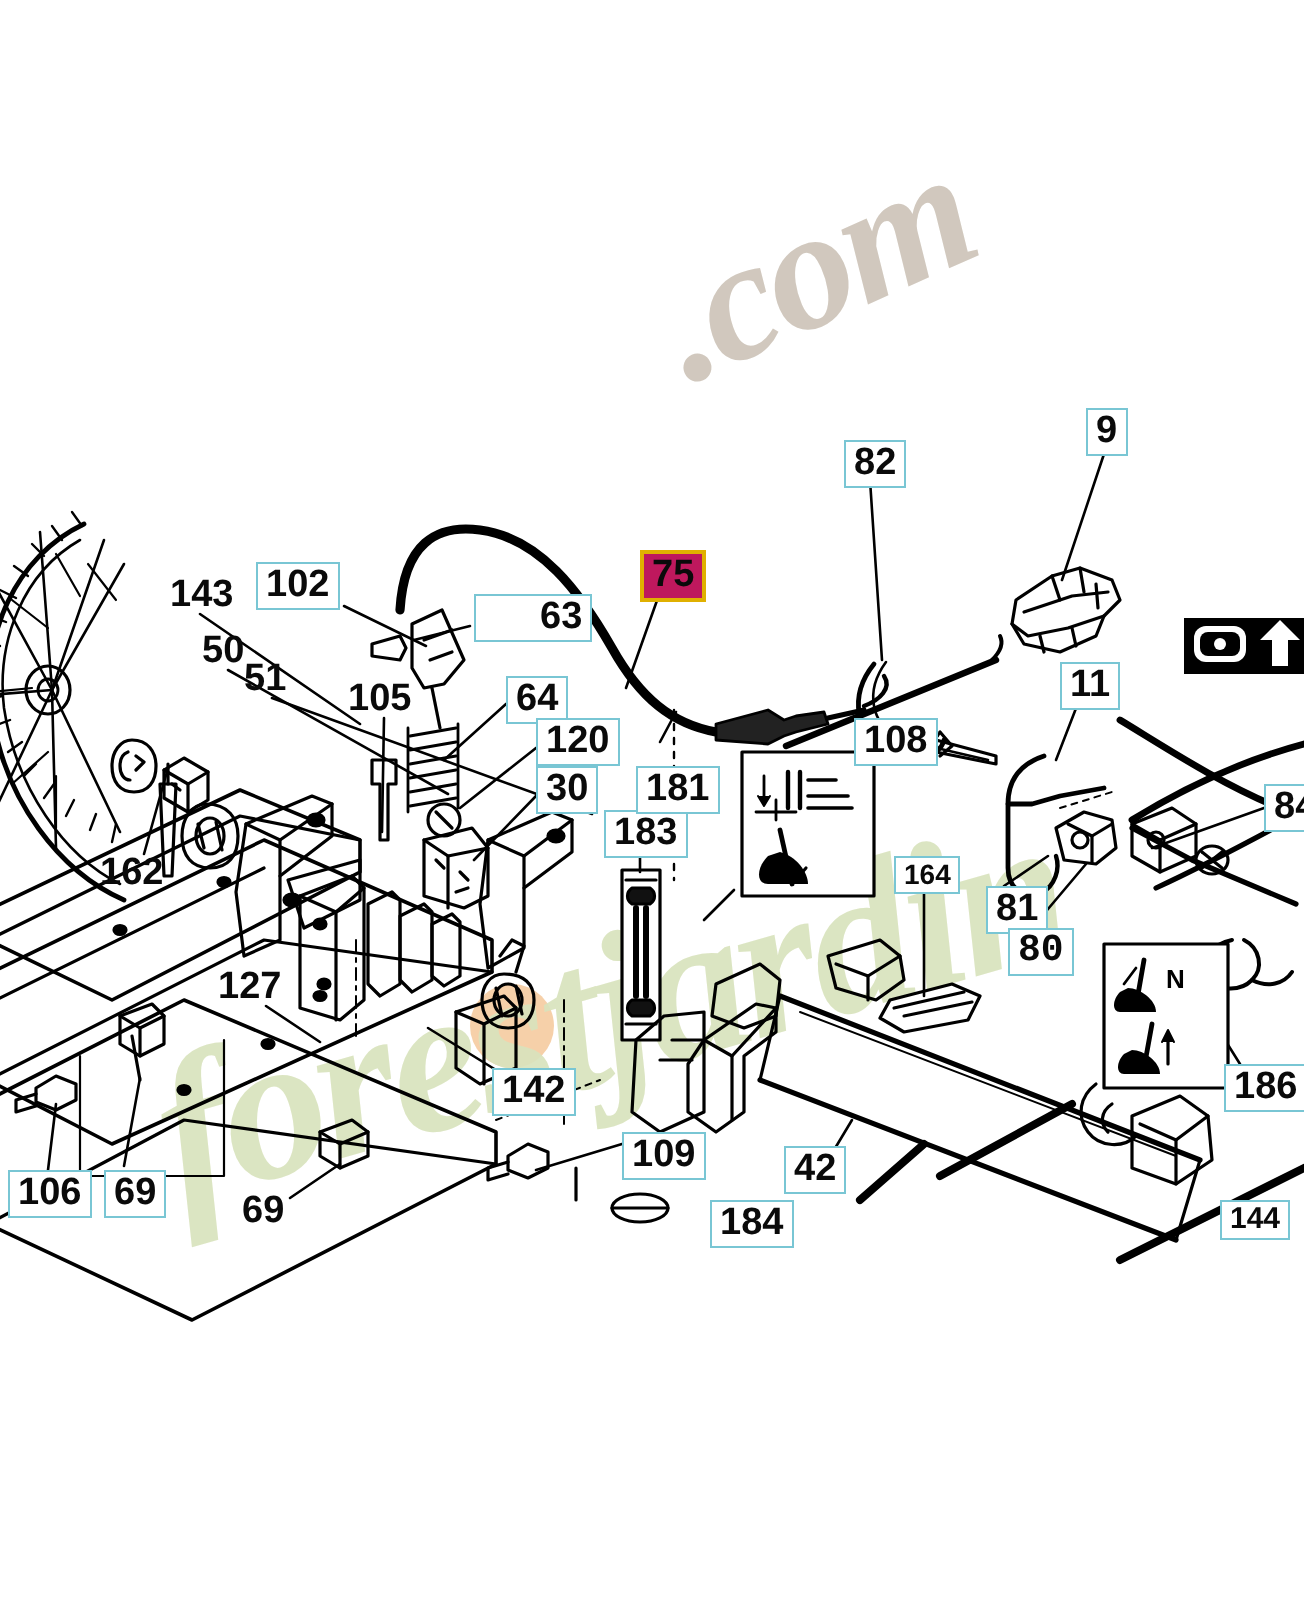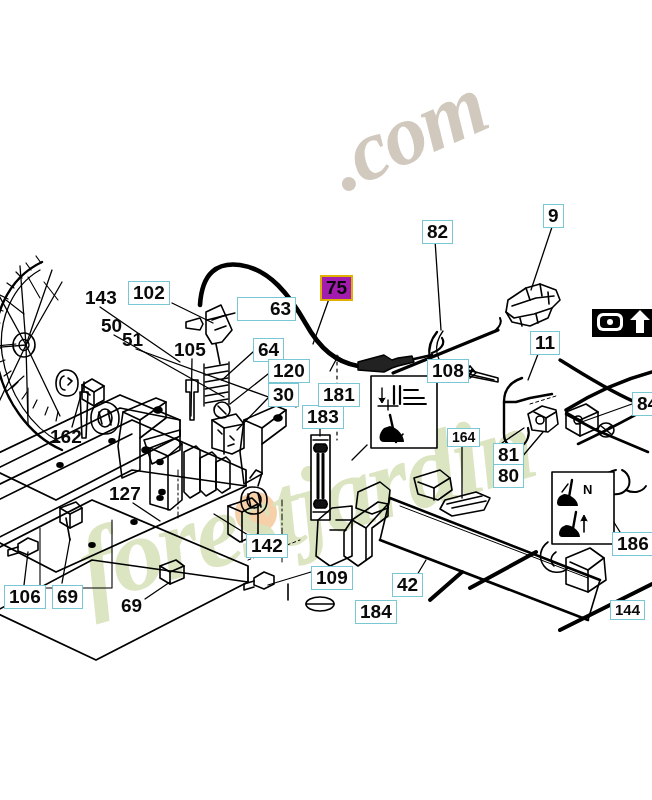--- a/index.html
+++ b/index.html
@@ -47,21 +47,21 @@
     white-space:nowrap;
     z-index:6;
   }
   .lbl.boxed{
     border:1.5px solid #79c6d4;
     background:#ffffff;
     padding:1px 4px 2px 4px;
   }
   .lbl.hl{
     border:2px solid #e0b000;
-    background:#a21caf;
+    background:#be185d;
     padding:1px 4px 2px 4px;
   }
   .lbl.plain{background:transparent;border:none;padding:0;}
 </style>
 </head>
 <body>
 
 <div id="stage">
 
   <div class="wm wm-top">.com</div>
@@ -456,21 +456,21 @@
       <div class="lbl boxed" style="left: 311px; top: 566px; font-size: 19px;">109</div>
       <div class="lbl boxed" style="left: 302px; top: 405px; font-size: 19px; text-align: right;">183</div>
       <div class="lbl boxed" style="left: 318px; top: 371px; font-size: 19px; margin-top: 12px;">181</div>
       <div class="lbl hl" style="left: 320px; top: 275px; font-size: 19px;">75</div>
       <div class="lbl boxed" style="left: 422px; top: 220px; font-size: 19px;">82</div>
       <div class="lbl boxed" style="left: 543px; top: 204px; font-size: 19px;">9</div>
       <div class="lbl boxed" style="left: 530px; top: 331px; font-size: 19px;">11</div>
       <div class="lbl boxed" style="left: 427px; top: 359px; font-size: 19px;">108</div>
       <div class="lbl boxed" style="left: 447px; top: 428px; font-size: 14px;">164</div>
       <div class="lbl boxed" style="left: 493px; top: 443px; font-size: 19px;">81</div>
-      <div class="lbl boxed" style="left: 493px; top: 464px; font-size: 19px;">80</div>
+      <div class="lbl boxed" style="left: 504px; top: 464px; font-size: 19px; font-family: Liberation Mono, monospace;">80</div>
       <div class="lbl boxed" style="left: 392px; top: 573px; font-size: 19px;">42</div>
       <div class="lbl boxed" style="left: 632px; top: 392px; font-size: 19px;">84</div>
       <div class="lbl boxed" style="left: 612px; top: 532px; font-size: 19px;">186</div>
       <div class="lbl boxed" style="left: 355px; top: 600px; font-size: 19px;">184</div>
       <div class="lbl boxed" style="left: 610px; top: 600px; font-size: 15px;">144</div>
     </div>
 
 </div>
 
 </body></html>

